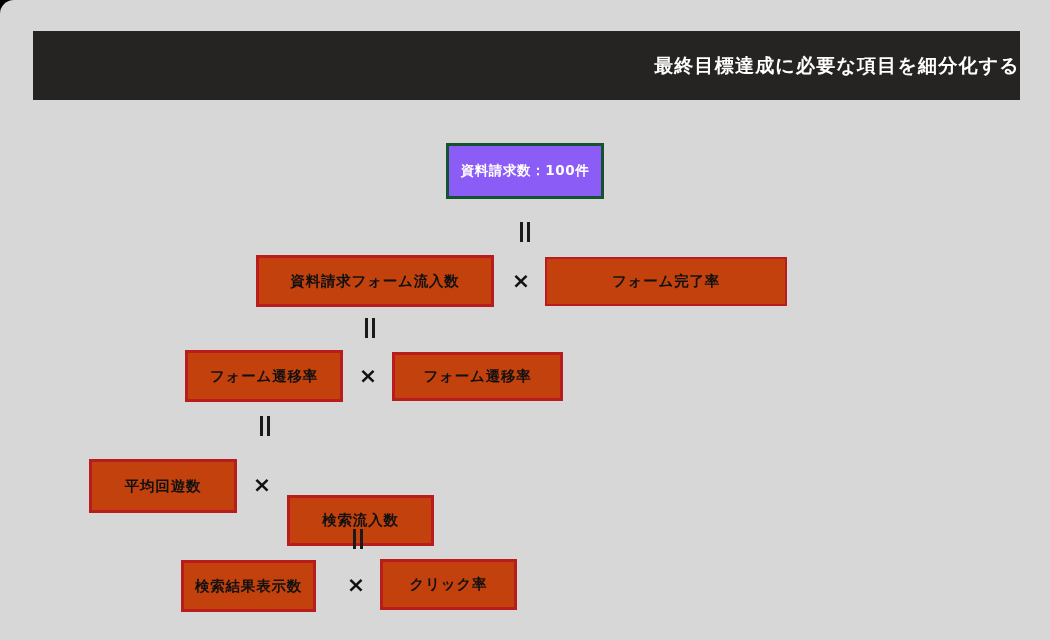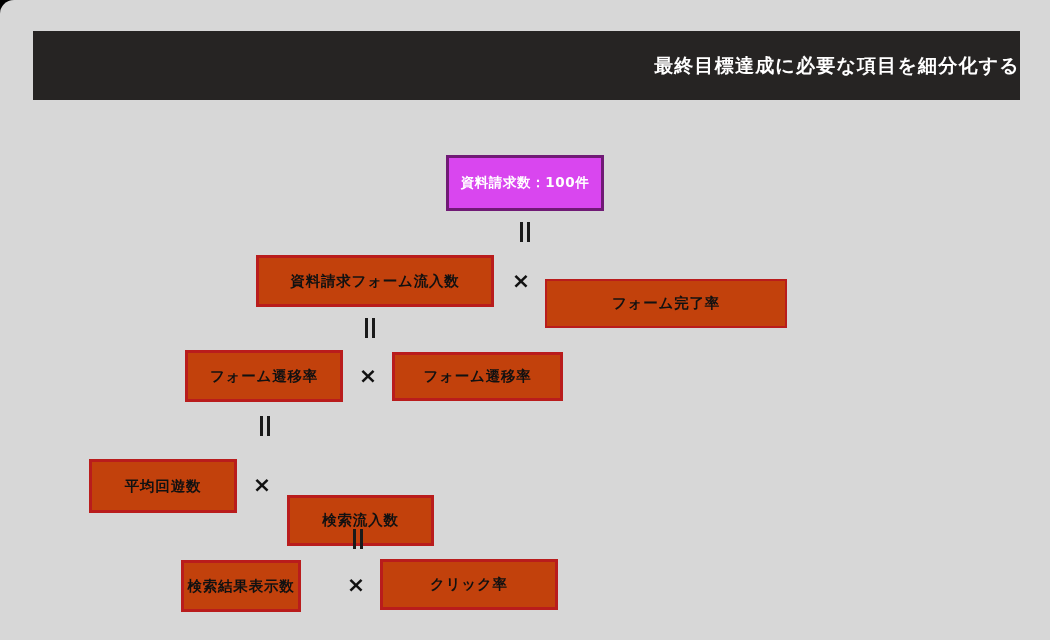--- a/index.html
+++ b/index.html
@@ -57,23 +57,22 @@
   .node-label {
     font-size: 14.5px;
     font-weight: bold;
     color: #111111;
     letter-spacing: 0.8px;
     white-space: nowrap;
   }
 
   
   .node.goal {
-    background: #d946ef;
-    border: 3px solid #701a75;
-    margin-top: 12px;
+    background: #8b5cf6;
+    border: 3px solid #14532d;
   }
   .node.goal .node-label {
     color: #ffffff;
     font-size: 13.5px;
     letter-spacing: 0.6px;
   }
 
   
   .eq {
     position: absolute;
@@ -118,21 +117,21 @@
 
   <div class="eq" style="left:513px; top:221px;">
     <span class="bar"></span>
       <span class="bar"></span>
   </div>
 
   <div class="node" style="left:256px; top:255px; width:238px; height:52px;">
     <div class="node-label">資料請求フォーム流入数</div>
   </div>
   <div class="mul" style="left:508px; top:268px;">×</div>
-  <div class="node thin" style="left:545px; top:257px; width:242px; height:49px;margin-top:22px;">
+  <div class="node thin" style="left:545px; top:257px; width:242px; height:49px;">
     <div class="node-label">フォーム完了率</div>
   </div>
 
   <div class="eq" style="left:358px; top:317px;">
     <span class="bar"></span>
       <span class="bar"></span>
   </div>
 
   <div class="node" style="left:185px; top:350px; width:158px; height:52px;">
     <div class="node-label">フォーム遷移率</div>
@@ -153,21 +152,21 @@
   <div class="mul" style="left:249px; top:472px;">×</div>
   <div class="node" style="left:287px; top:458px; width:147px; height:51px;margin-top:37px;">
     <div class="node-label">検索流入数</div>
   </div>
 
   <div class="eq" style="left:346px; top:528px;">
     <span class="bar"></span>
       <span class="bar"></span>
   </div>
 
-  <div class="node" style="left:181px; top:560px; width:120px; height:52px;">
+  <div class="node" style="left:181px; top:560px; width:135px; height:52px;">
     <div class="node-label">検索結果表示数</div>
   </div>
   <div class="mul" style="left:343px; top:572px;">×</div>
-  <div class="node" style="left:380px; top:559px; width:178px; height:51px;">
+  <div class="node" style="left:380px; top:559px; width:137px; height:51px;">
     <div class="node-label">クリック率</div>
   </div>
 
 </div>
 
 </body></html>

